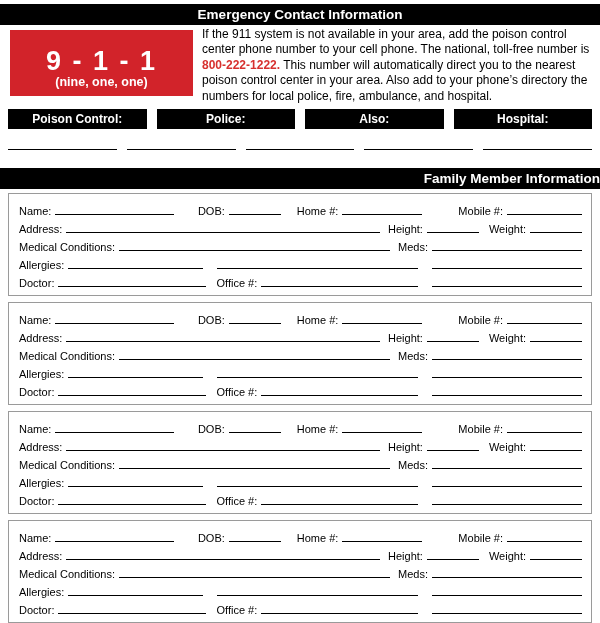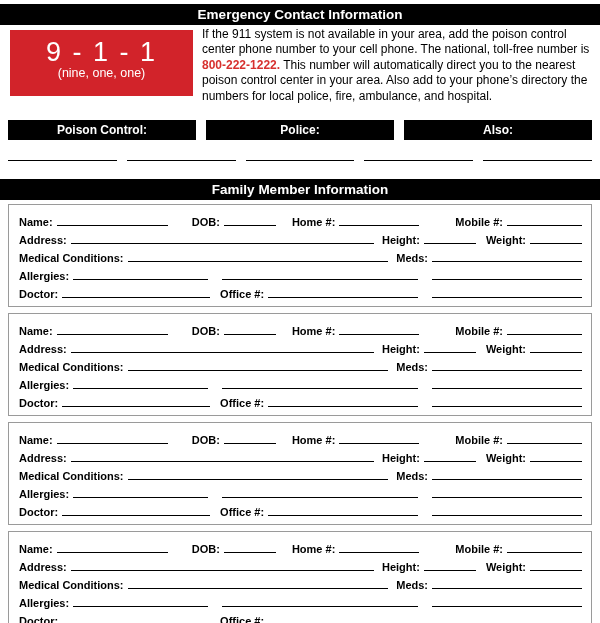--- a/index.html
+++ b/index.html
@@ -14,58 +14,58 @@
   .page { width: 600px; height: 623px; overflow: hidden; position: relative; }
 
   
   .section-bar {
     background: #000; color: #fff;
     font-weight: bold; font-size: 13.5px;
     text-align: center; height: 21px; line-height: 21px;
     width: 600px;
   }
   .topbar { margin-top: 4px; }
-  .familybar { margin-top: 18px; }
+  .familybar { margin-top: 18px; text-align: right; }
 
   
   .emergency-row { display: flex; align-items: flex-start; margin: 5px 10px 0 10px; }
   .badge {
     width: 183px; height: 66px; flex: 0 0 183px;
-    color: #fff; text-align: center; font-weight: normal;
-    padding-top: 8px; white-space: nowrap;
+    color: #fff; text-align: center; font-weight: bold;
+    padding-top: 17px; white-space: nowrap;
   }
   .badge-911 { font-size: 27px; line-height: 28px; letter-spacing: 2px; }
   .badge-words { font-size: 12.5px; line-height: 15px; }
   .badge-system { font-size: 12.5px; line-height: 16px; }
   .info-text {
     flex: 1; margin-left: 9px; margin-top: -3px;
     font-size: 12px; line-height: 15.4px;
   }
   .phone-red { font-weight: bold; }
 
   
-  .contact-row { display: flex; gap: 10px; margin: 16px 8px 0 8px; }
+  .contact-row { display: flex; gap: 10px; margin: 5px 8px 0 8px; }
   .contact-box {
     flex: 1; background: #000; color: #fff;
     font-weight: bold; font-size: 12px; text-align: center;
     height: 20px; line-height: 20px;
   }
   .contact-lines { display: flex; gap: 10px; margin: 19px 8px 0 8px; }
   .contact-line { flex: 1; border-bottom: 1.5px solid #000; height: 2px; }
 
   
   #members {}
   .member-block {
     border: 1px solid #9a9a9a;
     margin: 6px 8px 0 8px;
     padding: 5px 9px 6px 10px;
     font-size: 11px;
   }
   .member-block:first-child { margin-top: 4px; }
-  .frow { display: flex; align-items: flex-end; height: 18px; white-space: nowrap; font-weight: bold; }
+  .frow { display: flex; align-items: flex-end; height: 18px; white-space: nowrap; }
   .lbl { margin-right: 4px; }
   .line { border-bottom: 1px solid #000; height: 2px; margin-bottom: 2px; display: block; }
   .flexline { flex: 1; }
   .w52 { width: 52px; } .w75 { width: 75px; } .w80 { width: 80px; }
   .w135 { width: 135px; } .w148 { width: 148px; } .w150 { width: 150px; }
   .ml8 { margin-left: 8px; } .ml10 { margin-left: 10px; } .ml12 { margin-left: 12px; padding-left: 12px; }
   .ml14 { margin-left: 14px; } .ml16 { margin-left: 16px; } .ml20 { margin-left: 36px; }
 </style>
 </head>
 <body>
@@ -81,20 +81,21 @@
       <div class="badge-911">9 - 1 - 1</div>
       <div class="badge-words">(nine, one, one)</div>
     </div>
     <div class="info-text"><span>If the 911 system is not available in your area, add the poison control center phone number to your cell phone. The national, toll-free number is </span><span class="phone-red" style="color: rgb(215, 49, 47);">800-222-1222.</span><span> This number will automatically direct you to the nearest poison control center in your area. Also add to your phone’s directory the numbers for local police, fire, ambulance, and hospital.</span></div>
   </div>
 
   <div class="contact-row">
     <div class="contact-box">Poison Control:</div>
     <div class="contact-box">Police:</div>
     <div class="contact-box">Also:</div>
+    <div class="contact-box">Hospital:</div>
   </div>
 
   <div class="contact-lines">
     <div class="contact-line"></div>
     <div class="contact-line"></div>
     <div class="contact-line"></div>
     <div class="contact-line"></div>
     <div class="contact-line"></div>
   </div>
 

